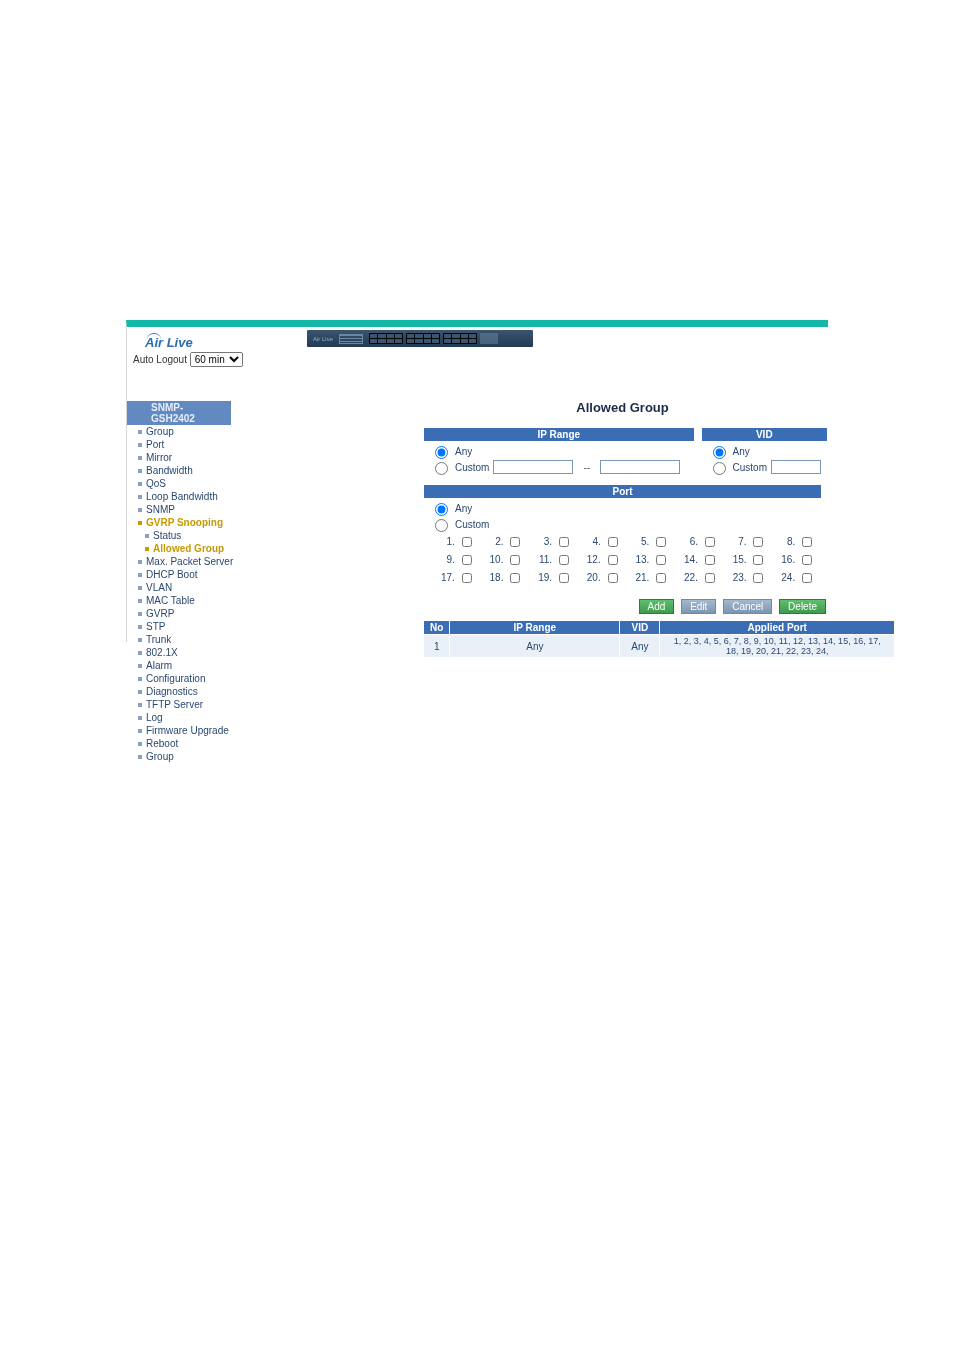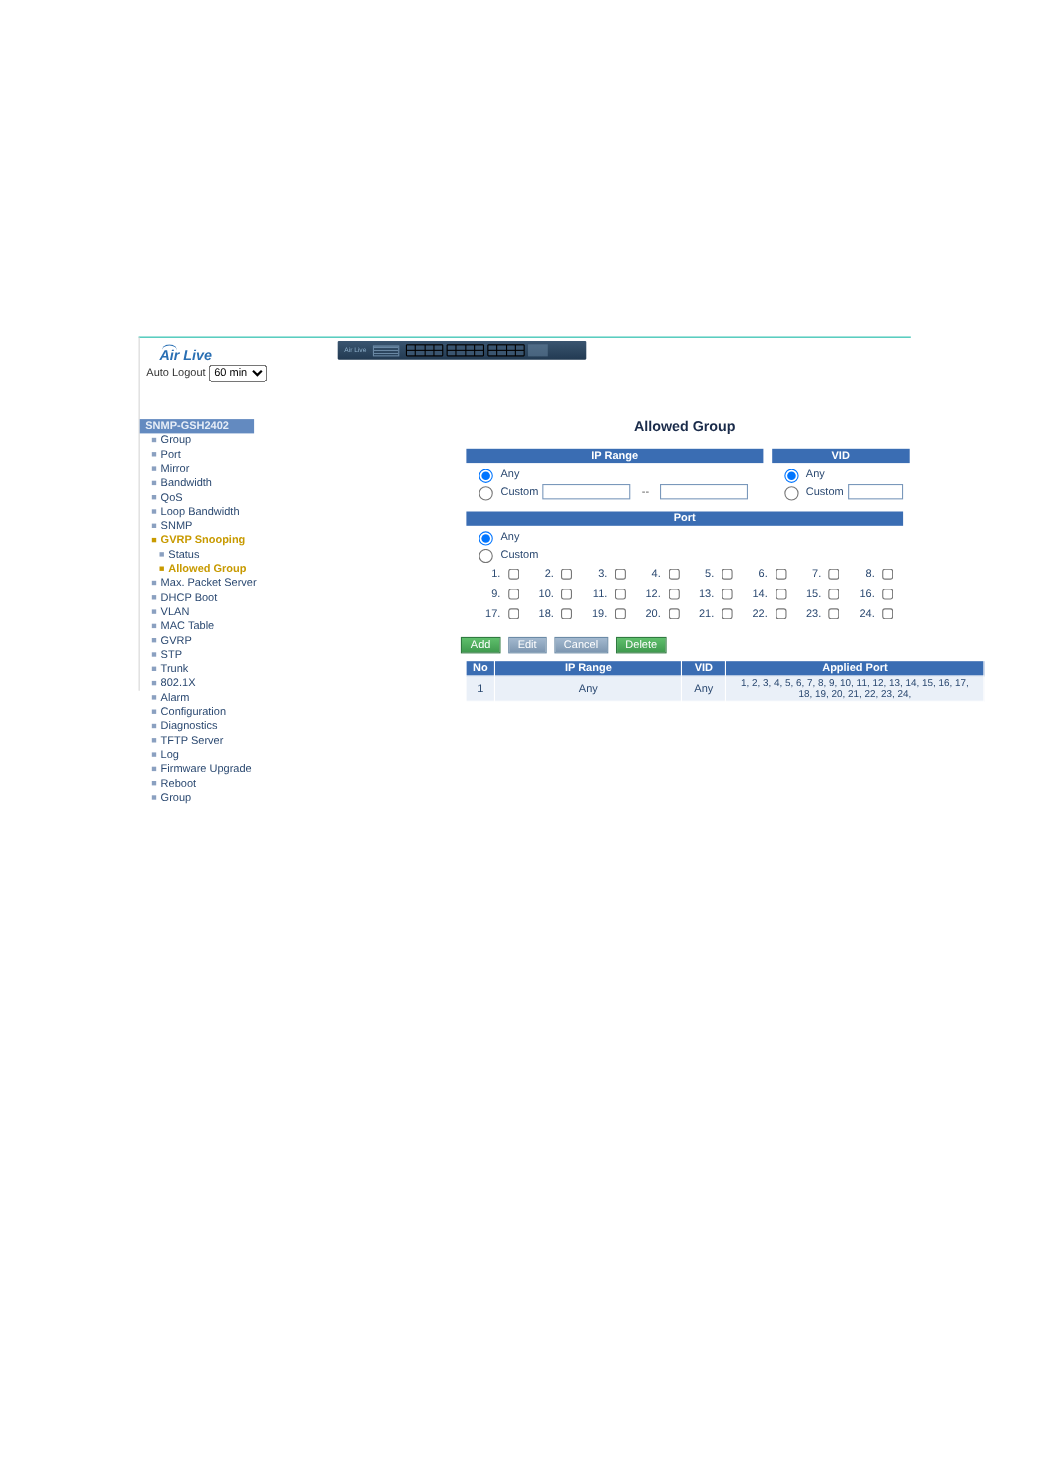--- a/index.html
+++ b/index.html
@@ -11,25 +11,25 @@
     color: #2a3a5a;
   }
   .page {
     position: relative;
     width: 954px;
     height: 1349px;
   }
   .frame {
     position: absolute;
     left: 126px;
-    top: 306px;
+    top: 320px;
     width: 702px;
     height: 322px;
     border-left: 1px solid #d6d6d6;
-    border-top: 1px solid #14b8a6;
+    border-top: 7px solid #14b8a6;
     background: #fff;
   }
   
   .sidebar {
     position: absolute;
     left: 0;
     top: 0;
     width: 104px;
   }
   .brand {
@@ -56,21 +56,21 @@
     font-size: 10px;
     height: 15px;
   }
   .menu {
     margin-top: 28px;
   }
   .menu-head {
     background: #638ac0;
     color: #e6edf7;
     font-size: 10px;
-    padding: 1px 5px;
+    padding: 1px 24px;
     font-weight: bold;
   }
   .menu ul {
     list-style: none;
     margin: 0; padding: 0;
   }
   .menu li {
     font-size: 10px;
     padding: 0 4px 0 11px;
     line-height: 13px;
@@ -207,21 +207,21 @@
     text-align: right;
     white-space: nowrap;
     color: #2a4870;
   }
   .port-cell input[type=checkbox]{
     vertical-align: middle;
     width: 10px; height: 10px;
   }
 
   .btnrow {
-    text-align: left;
+    text-align: right;
     margin: 8px 0 6px;
   }
   .btn {
     display: inline-block;
     font-size: 10px;
     color: #fff;
     padding: 1px 8px;
     border: 1px solid #2f7a3f;
     background: linear-gradient(#5fbf6c, #3f9a4e);
     cursor: pointer;

